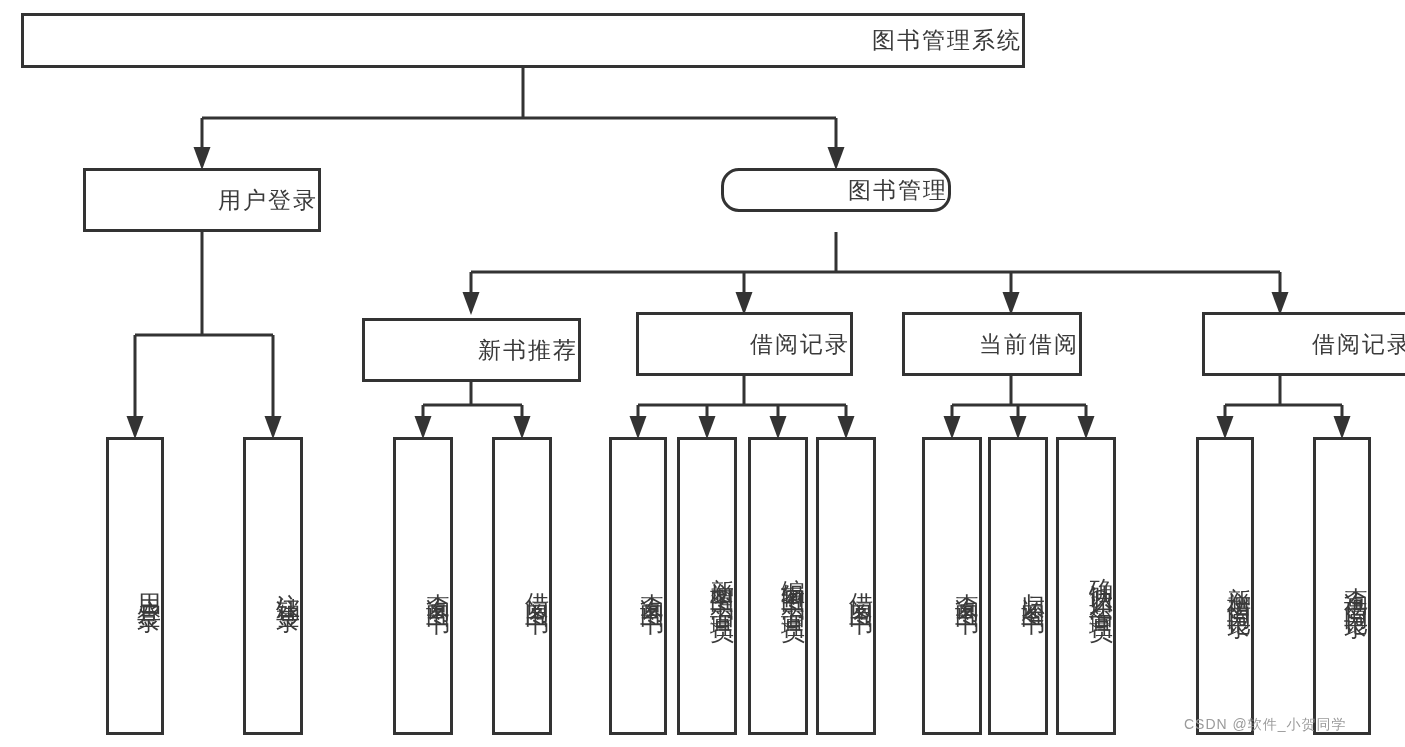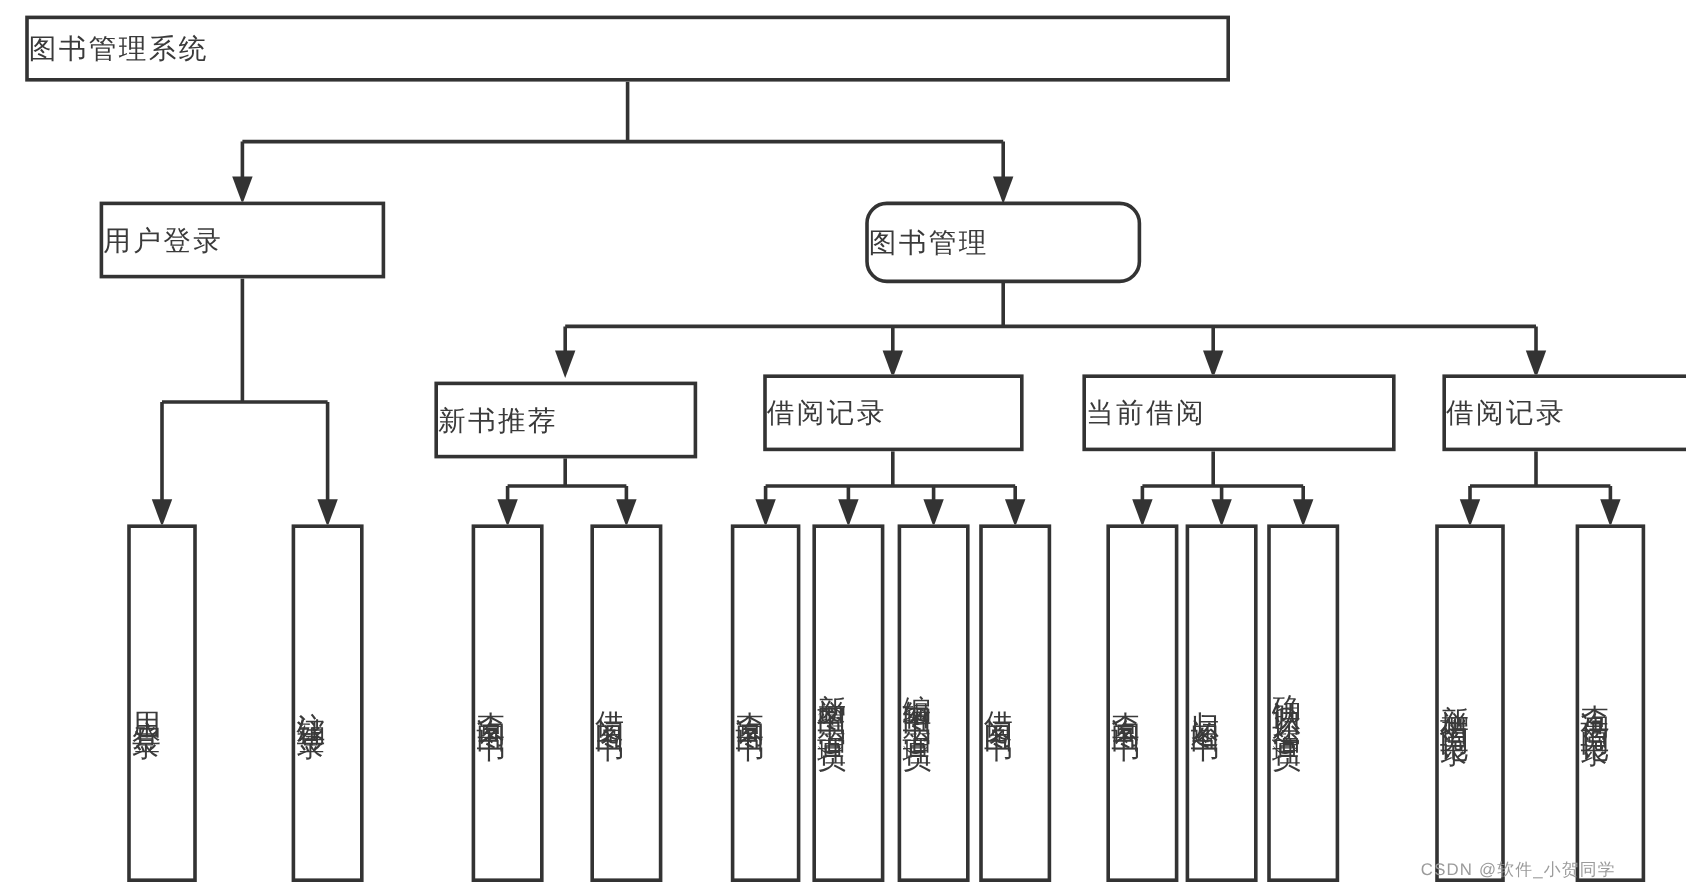--- a/index.html
+++ b/index.html
@@ -16,21 +16,21 @@
     left: 0; top: 0;
     width: 1405px; height: 747px;
   }
   .box {
     position: absolute;
     box-sizing: border-box;
     border: 3px solid #333333;
     background: #ffffff;
     display: flex;
     align-items: center;
-    justify-content: flex-start;
+    justify-content: flex-end;
     color: #3a3a3a;
   }
   .hnode {
     font-size: 23px;
     letter-spacing: 2px;
     white-space: nowrap;
   }
   .vbox {
     top: 437px;
     height: 298px;
@@ -91,31 +91,31 @@
     <polygon fill="#333333" points="1333.5,416 1350.5,416 1342,439"></polygon>
   </svg>
 
   <div class="box hnode" style="left:21px; top:13px; width:1004px; height:55px;">
     <span>图书管理系统</span>
   </div>
 
   <div class="box hnode" style="left:83px; top:168px; width:238px; height:64px;">
     <span>用户登录</span>
   </div>
-  <div class="box hnode" style="left:721px; top:168px; width:230px; height:68px;border-radius:18px;">
+  <div class="box hnode" style="left:721px; top:168px; width:230px; height:44px;border-radius:18px;">
     <span>图书管理</span>
   </div>
 
   <div class="box hnode" style="left:362px; top:318px; width:219px; height:64px;">
     <span>新书推荐</span>
   </div>
   <div class="box hnode" style="left:636px; top:312px; width:217px; height:64px;">
     <span>借阅记录</span>
   </div>
-  <div class="box hnode" style="left:902px; top:312px; width:261px; height:64px;">
+  <div class="box hnode" style="left:902px; top:312px; width:180px; height:64px;">
     <span>当前借阅</span>
   </div>
   <div class="box hnode" style="left:1174px; top:312px; width:213px; height:64px;margin-left:28px;">
     <span>借阅记录</span>
   </div>
 
   <div class="box vbox" style="left:106px; width:58px;">
     <span class="vtext">用户登录</span>
   </div>
   <div class="box vbox" style="left:243px; width:60px;">

